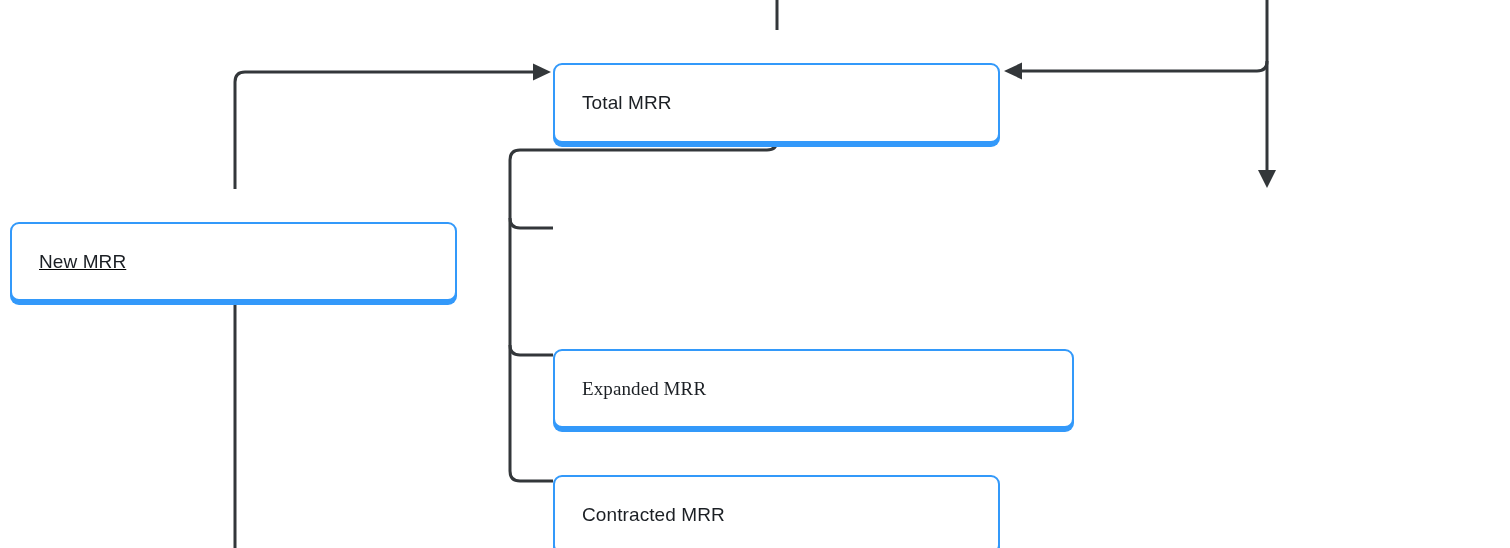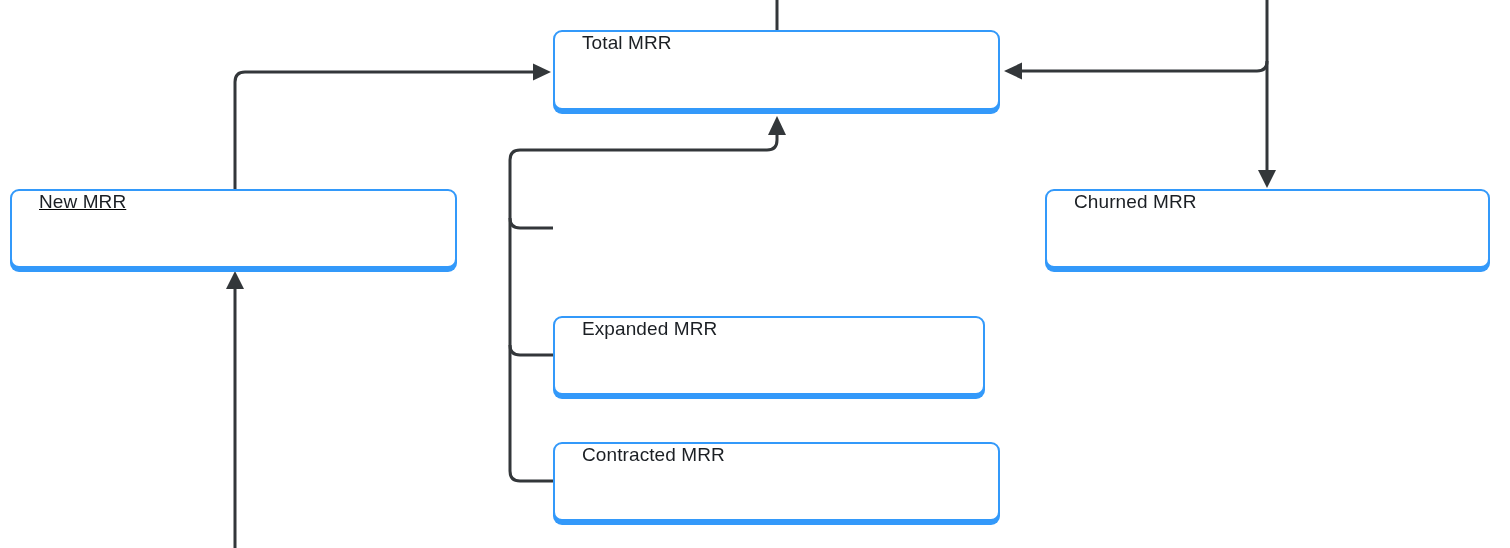--- a/index.html
+++ b/index.html
@@ -31,35 +31,36 @@
     stroke:none;
   }
   .node{
     position:absolute;
     box-sizing:border-box;
     background:var(--node-fill);
     border:2px solid var(--node-border);
     border-radius:9px;
     box-shadow:0 4px 0 0 var(--node-border);
     display:flex;
-    align-items:flex-start;
+    align-items:center;
     cursor:pointer;
+    margin-top:33px;
   }
   .node-label{
     padding-left:27px;
     font-size:19px;
     color:var(--label);
     white-space:nowrap;
     letter-spacing:0.1px;
   }
   
   #node-total      {left:553px; top:30px;  width:447px; height:80px;}
   #node-new        {left:10px;  top:189px; width:447px; height:79px;text-decoration:underline;}
   #node-retained   {left:553px; top:189px; width:447px; height:79px;}
-  #node-expanded   {left:553px; top:316px; width:432px; height:79px;}
+  #node-expanded   {left:553px; top:316px; width:521px; height:79px;font-family:Liberation Serif, serif;}
   #node-contracted {left:553px; top:442px; width:447px; height:79px;}
   #node-churned    {left:1045px;top:189px; width:445px; height:79px;}
 </style>
 </head>
 <body>
 
 <div class="canvas">
 
   <svg class="connectors" viewBox="0 0 1510 548" aria-hidden="true">
 
@@ -105,17 +106,14 @@
 
 
   <div class="node" id="node-expanded">
     <span class="node-label">Expanded MRR</span>
   </div>
 
   <div class="node" id="node-contracted">
     <span class="node-label">Contracted MRR</span>
   </div>
 
-  <div class="node" id="node-churned">
-    <span class="node-label">Churned MRR</span>
-  </div>
 
 </div>
 
 </body></html>

